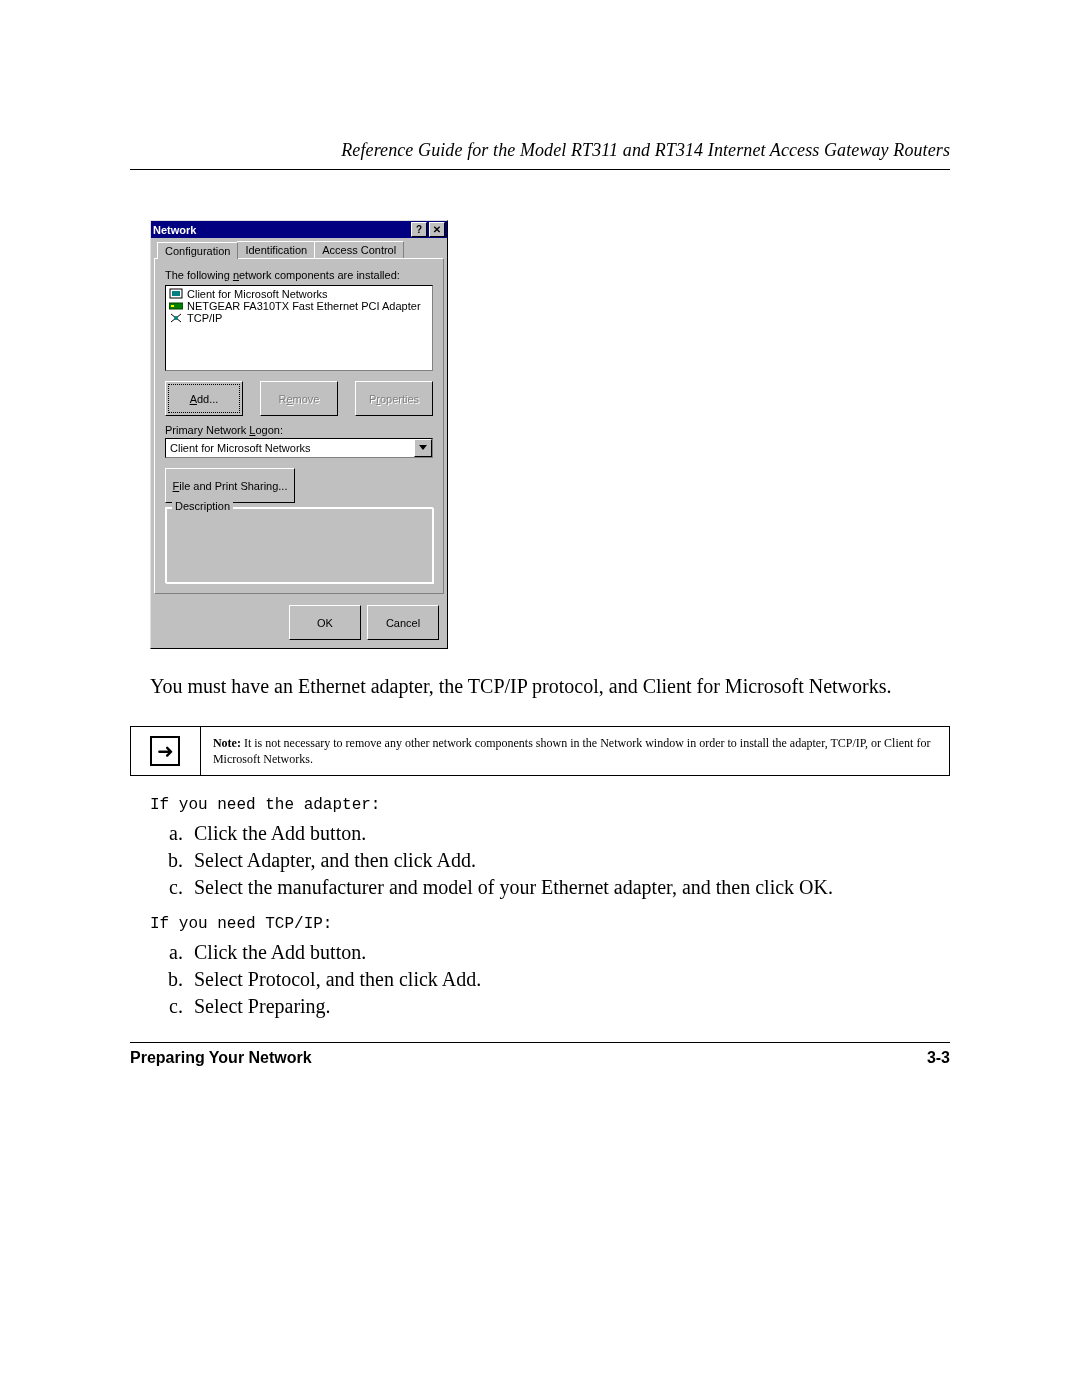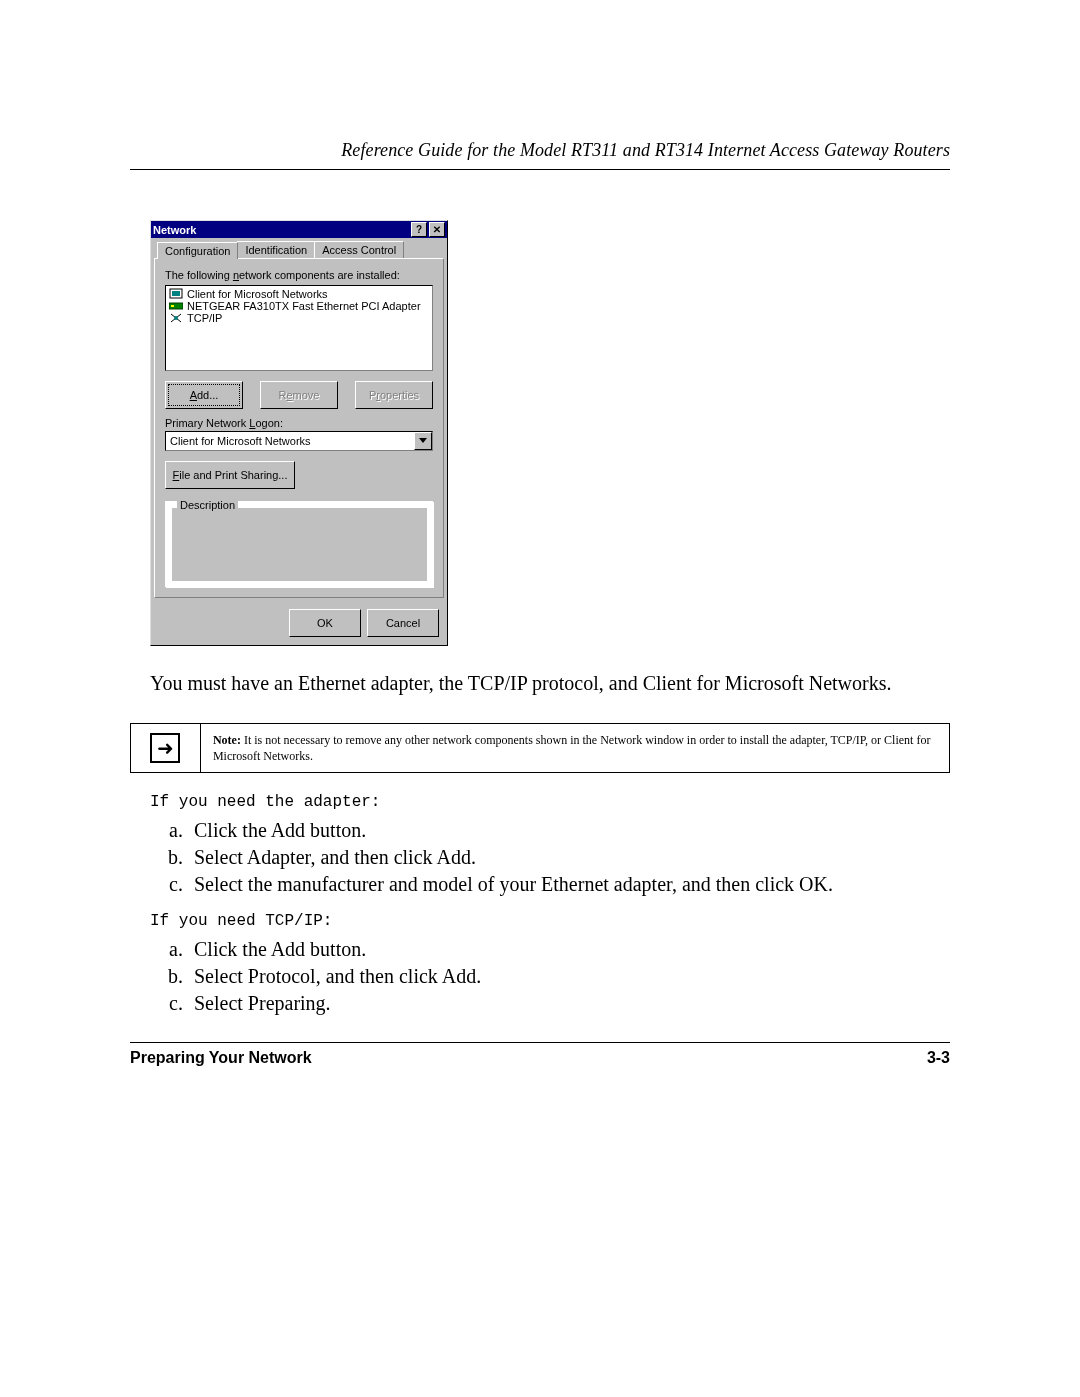--- a/index.html
+++ b/index.html
@@ -98,21 +98,21 @@
     background:#fff;
     border:1px solid #808080; border-top-color:#000; border-left-color:#000;
     height:80px;
     padding:2px;
     margin:4px 0 10px 0;
   }
   .li { display:flex; align-items:center; gap:4px; padding:0 1px; }
   .ico { width:14px; height:12px; display:inline-flex; align-items:center; justify-content:center; }
   .btnrow { display:flex; justify-content:space-between; margin-bottom:8px; }
   .btn95 {
-    width:78px; height:28px;
+    width:78px; height:35px;
     background:#c0c0c0;
     border:1px solid #000; border-top-color:#fff; border-left-color:#fff;
     font: 11px "MS Sans Serif", Arial, sans-serif;
     padding:0; text-align:center;
   }
   .btn95.focus { outline:1px dotted #000; outline-offset:-4px; }
   .btn95[disabled] { color:#808080; text-shadow:1px 1px 0 #fff; }
   .combo {
     display:flex; align-items:center;
     background:#fff;
@@ -120,24 +120,24 @@
     height:18px; margin:2px 0 10px 0;
   }
   .combo span { flex:1; padding:0 4px; }
   .combo .drop {
     width:16px; height:16px;
     background:#c0c0c0;
     border:1px solid #000; border-top-color:#fff; border-left-color:#fff;
     display:flex; align-items:center; justify-content:center;
   }
   .groupbox {
-    border:6px solid #ffffff;
+    border:1px solid #ffffff;
     box-shadow: inset 1px 1px 0 #fff, 1px 1px 0 #fff;
     padding:16px; height:42px;
-    position:relative; margin-top:12px;
+    position:relative; margin-top:4px;
   }
   .groupbox .legend {
     position:absolute; top:-8px; left:6px;
     background:#c0c0c0; padding:0 3px; font-size:11px;
   }
   .okrow { display:flex; justify-content:flex-end; gap:6px; padding:8px; }
   .okrow .btn95 { width:72px; }
 
   
   .para {

